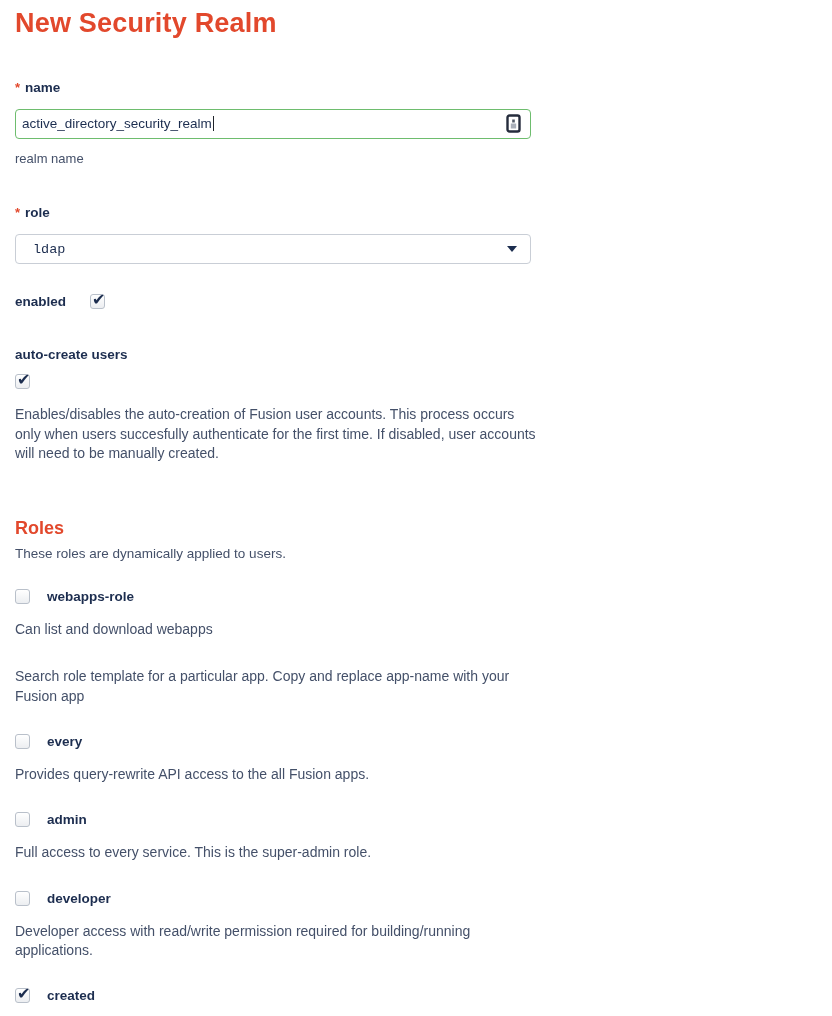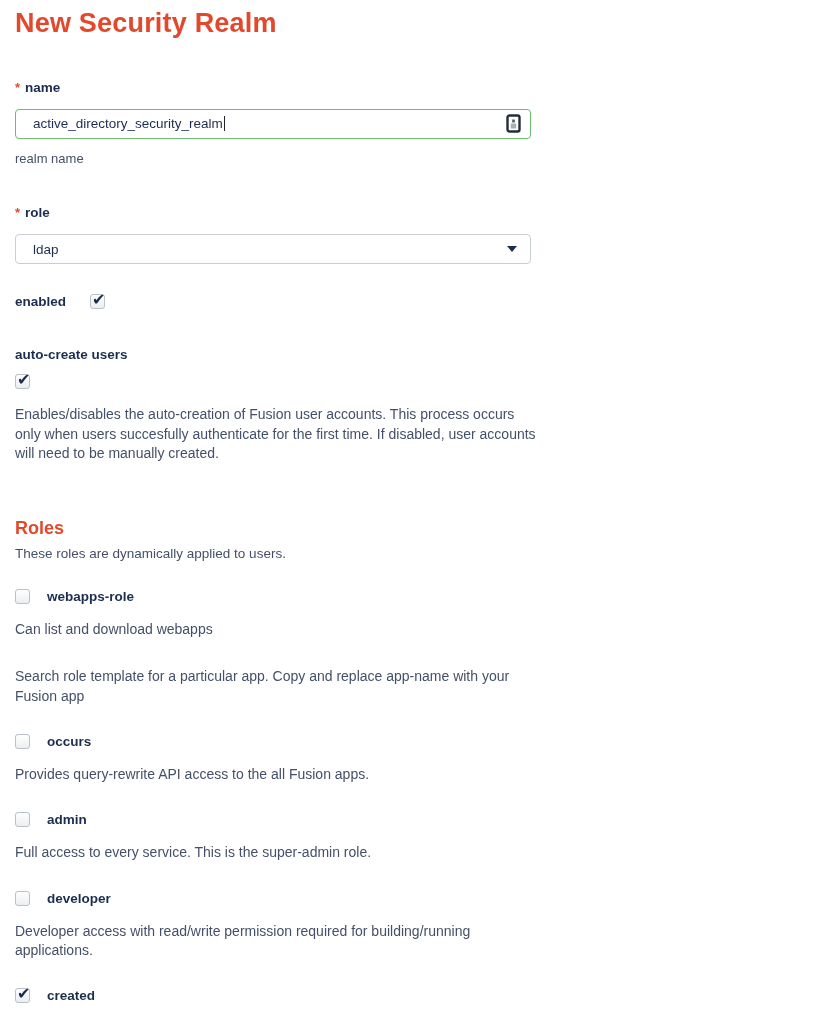--- a/index.html
+++ b/index.html
@@ -45,21 +45,21 @@
 
   .name-label { margin-top: 41px; }
 
   .text-input {
     margin-top: 13px;
     width: 516px; height: 30px;
     border: 1px solid var(--input-border-valid);
     border-radius: 4px;
     background: #fff;
     display: flex; align-items: center;
-    padding: 0 9px 0 17px;
+    padding: 0 9px 0 6px;
     cursor: text;
   }
   .text-input .value {
     font-size: 13.5px;
     color: var(--label);
   }
   .text-cursor {
     width: 1px; height: 15px;
     background: #20242b;
     margin-left: 1px;
@@ -77,20 +77,21 @@
 
   .select-box {
     margin-top: 14px;
     width: 516px; height: 30px;
     border: 1px solid var(--control-border);
     border-radius: 4px;
     background: #fff;
     display: flex; align-items: center; justify-content: space-between;
     padding: 0 13px 0 17px;
     cursor: pointer;
+    font-family: Liberation Mono, monospace;
   }
   .select-box .value { font-size: 13.5px; color: var(--label); }
   .caret-down {
     width: 0; height: 0;
     border-left: 5px solid transparent;
     border-right: 5px solid transparent;
     border-top: 6px solid var(--label);
   }
 
   .checkbox {
@@ -207,21 +208,21 @@
     <p class="desc">Can list and download webapps</p>
   </div>
 
   <div class="role-item">
     <p class="desc">Search role template for a particular app. Copy and replace app-name with your Fusion app</p>
   </div>
 
   <div class="role-item">
     <div class="role-row">
       <span class="checkbox" role="checkbox" aria-checked="false"></span>
-      <span class="role-name">occurs</span>
+      <span class="role-name">every</span>
     </div>
     <p class="desc">Provides query-rewrite API access to the all Fusion apps.</p>
   </div>
 
   <div class="role-item">
     <div class="role-row">
       <span class="checkbox" role="checkbox" aria-checked="false"></span>
       <span class="role-name">admin</span>
     </div>
     <p class="desc">Full access to every service. This is the super-admin role.</p>

